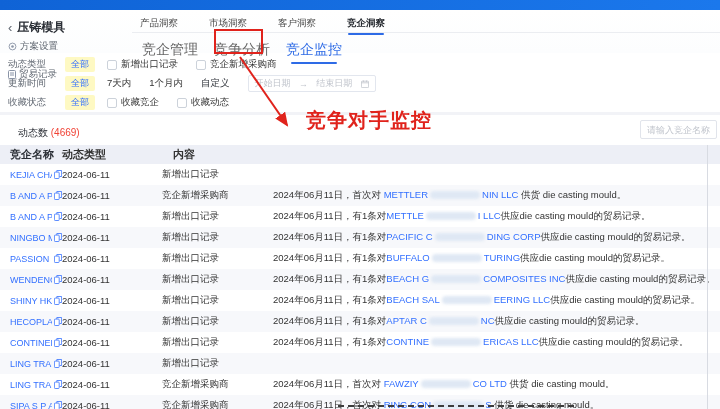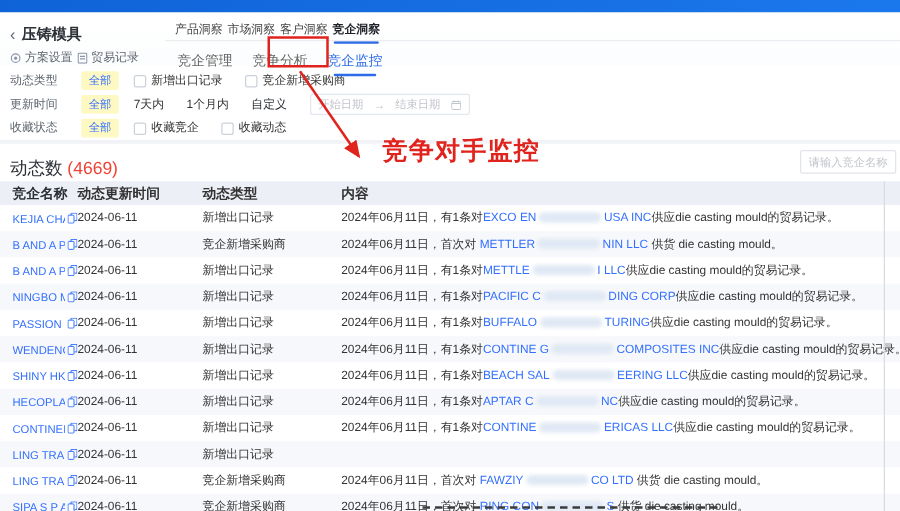--- a/index.html
+++ b/index.html
@@ -7,30 +7,30 @@
   body { font-family:"Liberation Sans",sans-serif; background:#fff; position:relative; color:#333; }
 
   
   .topbar { height:10px; background:linear-gradient(90deg,#0f63d6,#1b78ec); }
 
   
   .header { position:relative; height:43px; background:linear-gradient(#ffffff,#fcfdfe); }
   .back-title { position:absolute; left:8px; top:9px; display:flex; align-items:center; gap:5px;
                 font-size:12px; font-weight:bold; color:#2b2f36; }
   .back { color:#5f6670; font-size:13px; font-weight:normal; cursor:pointer; line-height:1; }
-  .hlinks { position:absolute; left:8px; top:30px; display:flex; gap:4px; font-size:9.5px; color:#5f6670; }
+  .hlinks { position:absolute; left:8px; top:30px; display:flex; gap:15px; font-size:9.5px; color:#5f6670;flex-direction:column; }
   .hlink { display:flex; align-items:center; gap:3px; cursor:pointer; }
 
-  .main-tabs { position:absolute; left:140px; top:7px; display:flex; gap:4px; font-size:9.5px; color:#444;font-family:Liberation Mono, monospace; }
+  .main-tabs { position:absolute; left:140px; top:7px; display:flex; gap:31px; font-size:9.5px; color:#444;font-family:Liberation Mono, monospace; }
   .main-tab { position:relative; padding-bottom:4px; cursor:pointer; }
   .main-tab.active { font-weight:bold; color:#1f2329; }
   .main-tab.active::after { content:""; position:absolute; left:1px; right:1px; bottom:-1px; height:2px;
                             background:#2e6be6; border-radius:1px; }
   .tab-divider { position:absolute; left:132px; right:0; top:22px; height:1px; background:#ebedf1; }
-  .sub-tabs { position:absolute; left:142px; top:31px; display:flex; gap:16px; font-size:11px; color:#666; }
+  .sub-tabs { position:absolute; left:142px; top:31px; display:flex; gap:16px; font-size:14px; color:#666; }
   .sub-tab { position:relative; cursor:pointer; padding-bottom:3px; }
   .sub-tab.active { color:#2e6be6; }
   .sub-tab.active::after { content:""; position:absolute; left:5px; right:5px; bottom:-2px; height:2px;
                            background:#2e6be6; border-radius:1px; }
 
   
   .filters { padding-top:2px; height:59px; }
   .f-row { display:flex; align-items:center; height:19px; padding-left:8px; font-size:9.5px; color:#333; }
   .f-label { width:57px; color:#5f6670; }
   .pill { background:#fef9c3; color:#3370ff; border-radius:2px; padding:1px 6px; font-size:9px;
@@ -41,21 +41,21 @@
   .opt { margin-right:18px; cursor:pointer; }
   .opt.custom { color:#2b2f36; }
   .date-box { display:flex; align-items:center; border:1px solid #e2e6ee; border-radius:2px; height:17px;
               padding:0 6px; color:#c0c4cc; font-size:9px; width:128px; justify-content:space-between; }
   .date-sep { color:#c0c4cc; }
 
   .section-gap { height:3px; background:#f2f3f7; }
 
   
   .toolbar { position:relative; height:30px; }
-  .count { position:absolute; left:8px; top:11px; font-size:14px; color:#2b2f36; }
+  .count { position:absolute; left:18px; top:11px; font-size:10px; color:#2b2f36; }
   .count .num { color:#f04134; }
   .search { position:absolute; right:3px; top:5px; width:77px; height:19px; border:1px solid #e1e4eb;
             border-radius:2px; font-size:9px; padding:0 6px; color:#333; outline:none;
             font-family:"Liberation Sans",sans-serif; }
   .search::placeholder { color:#c0c4cc; }
 
   
   .table { position:relative; }
   .thead { display:flex; align-items:center; height:19px; background:#edeff6; font-size:11px;
            font-weight:bold; color:#2b2f36; }
@@ -173,38 +173,36 @@
   <span class="count">
     <span>动态数</span>
     <span class="num">(4669)</span>
   </span>
   <input class="search" type="text" placeholder="请输入竞企名称搜索" style="">
 </div>
 
 <div class="table">
   <div class="thead">
     <span class="td-name">竞企名称</span>
-    <span class="td-date">动态更新时间</span>
     <span class="td-type">动态类型</span>
     <span class="td-content">内容</span>
   </div>
   <div>
   <div class="tr">
     <span class="td-name">
       <a>KEJIA CHA...</a>
       <span class="copy">
         <svg width="8" height="9" viewBox="0 0 10 11">
           <path d="M3.5 3V0.5H9.5v7.5H7" stroke="#3370ff" fill="none"></path>
           <rect x="0.5" y="2.5" width="6" height="8" rx="1" stroke="#3370ff" fill="#fff"></rect>
         </svg>
       </span>
     </span>
     <span class="td-date">2024-06-11</span>
     <span class="td-type">新增出口记录</span>
-    <span class="td-content"><span>2024年06月11日，有1条对</span><a class="co">EXCO EN</a><span class="blurb"></span><a class="co">USA INC</a><span>供应die casting mould的贸易记录。</span></span>
   </div>
 
   <div class="tr">
     <span class="td-name">
       <a>B AND A P...</a>
       <span class="copy">
         <svg width="8" height="9" viewBox="0 0 10 11">
           <path d="M3.5 3V0.5H9.5v7.5H7" stroke="#3370ff" fill="none"></path>
           <rect x="0.5" y="2.5" width="6" height="8" rx="1" stroke="#3370ff" fill="#fff"></rect>
         </svg>
@@ -265,21 +263,21 @@
       <a>WENDENG ...</a>
       <span class="copy">
         <svg width="8" height="9" viewBox="0 0 10 11">
           <path d="M3.5 3V0.5H9.5v7.5H7" stroke="#3370ff" fill="none"></path>
           <rect x="0.5" y="2.5" width="6" height="8" rx="1" stroke="#3370ff" fill="#fff"></rect>
         </svg>
       </span>
     </span>
     <span class="td-date">2024-06-11</span>
     <span class="td-type">新增出口记录</span>
-    <span class="td-content"><span>2024年06月11日，有1条对</span><a class="co">CONTINE G</a><span class="blurb"></span><a class="co">COMPOSITES INC</a><span>供应die casting mould的贸易记录。</span></span>
+    <span class="td-content"><span>2024年06月11日，有1条对</span><a class="co">BEACH G</a><span class="blurb"></span><a class="co">COMPOSITES INC</a><span>供应die casting mould的贸易记录。</span></span>
   </div>
 
   <div class="tr">
     <span class="td-name">
       <a>SHINY HK I...</a>
       <span class="copy">
         <svg width="8" height="9" viewBox="0 0 10 11">
           <path d="M3.5 3V0.5H9.5v7.5H7" stroke="#3370ff" fill="none"></path>
           <rect x="0.5" y="2.5" width="6" height="8" rx="1" stroke="#3370ff" fill="#fff"></rect>
         </svg>

